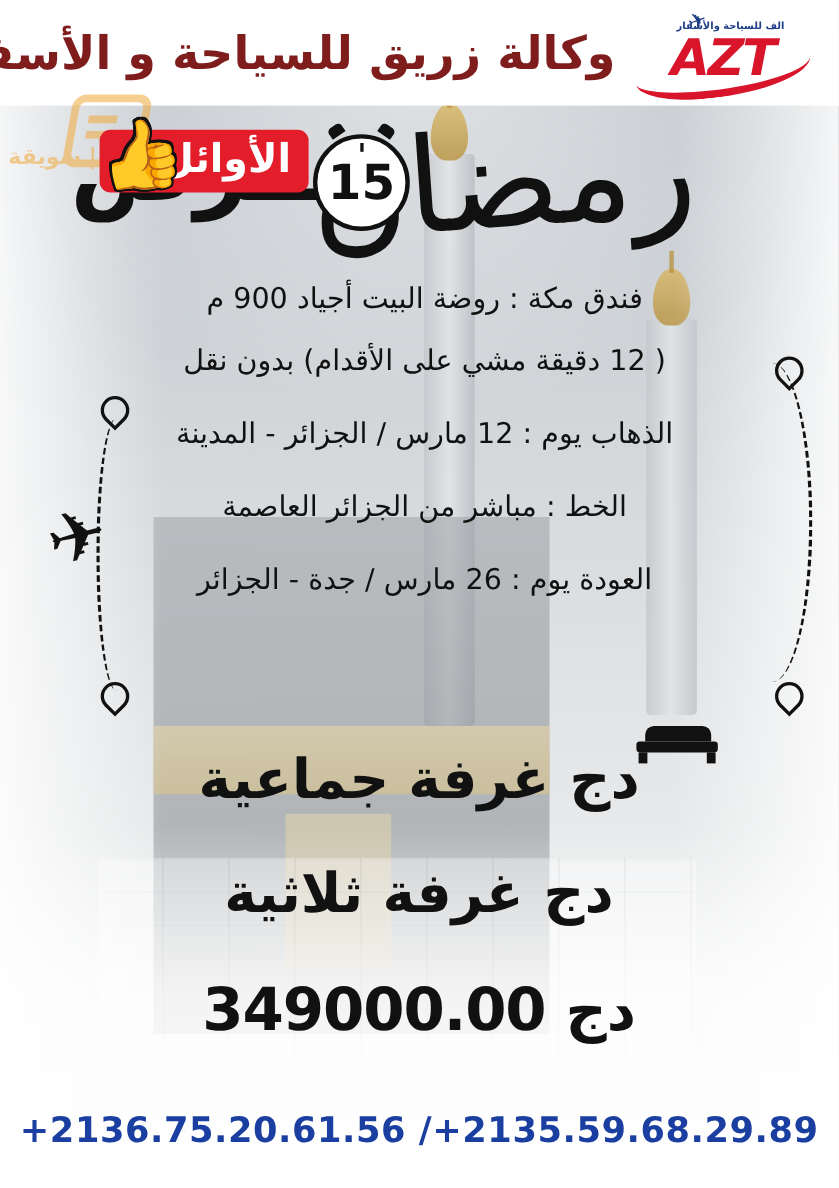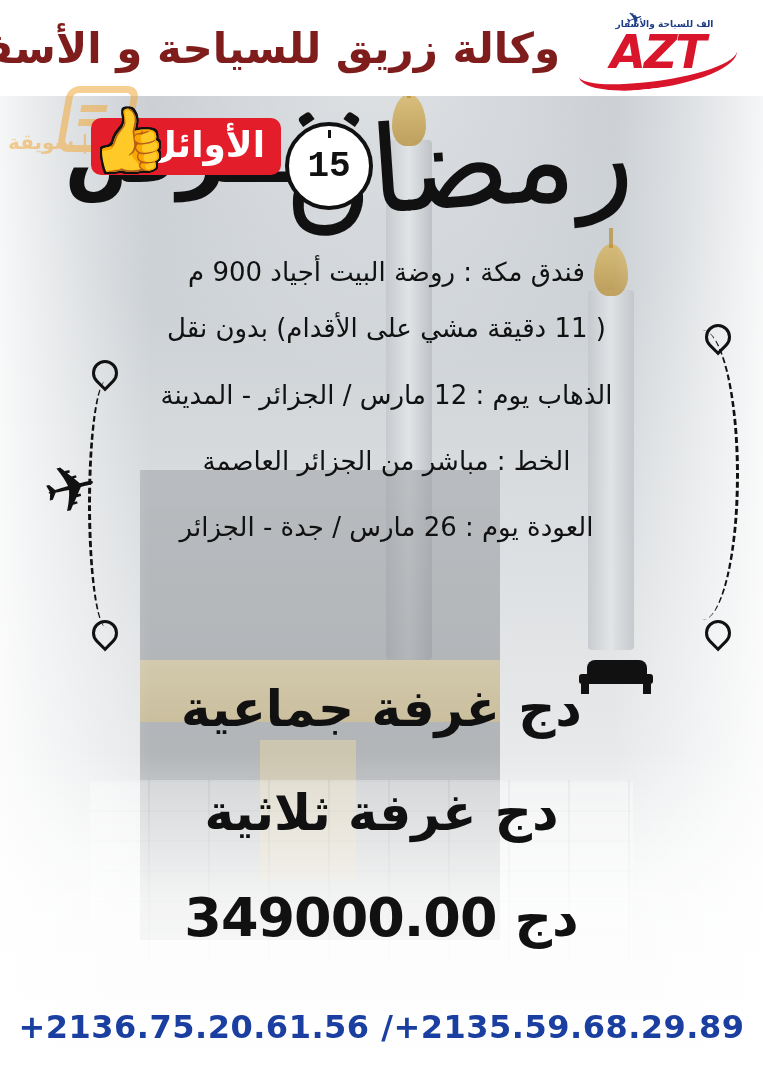--- a/index.html
+++ b/index.html
@@ -255,25 +255,24 @@
     right: 390px;
     top: 26px;
     width: 88px;
     height: 88px;
     border: 4px solid #111;
     border-radius: 50%;
     background: #fff;
     display: flex;
     align-items: center;
     justify-content: center;
-    font-size: 36px;
+    font-size: 44px;
     font-weight: bold;
     color: #111;
     box-sizing: border-box;
-    font-family: Liberation Mono, monospace;
   }
   .clock::before, .clock::after {
     content: "";
     position: absolute;
     top: -12px;
     width: 14px;
     height: 10px;
     background: #111;
     border-radius: 4px 4px 0 0;
   }
@@ -500,21 +499,21 @@
     <div class="clock">
       <span class="tick"></span>
       <span>15</span>
     </div>
     <div class="awail-badge">الأوائل</div>
     <div class="thumb">👍</div>
   </div>
 
   <div class="details">
     <p class="line">فندق مكة : روضة البيت أجياد 900 م</p>
-    <p class="line tight">( 11 دقيقة مشي على الأقدام) بدون نقل</p>
+    <p class="line tight">( 12 دقيقة مشي على الأقدام) بدون نقل</p>
     <p class="line tight">الذهاب يوم : 12 مارس / الجزائر - المدينة</p>
     <p class="line tight">الخط : مباشر من الجزائر العاصمة</p>
     <p class="line">العودة يوم :  26  مارس / جدة - الجزائر</p>
   </div>
 
   <div class="plane-icon">✈</div>
   <div class="route-dots">
     <div class="curve"></div>
     <div class="pin top"></div>
     <div class="pin bottom"></div>

